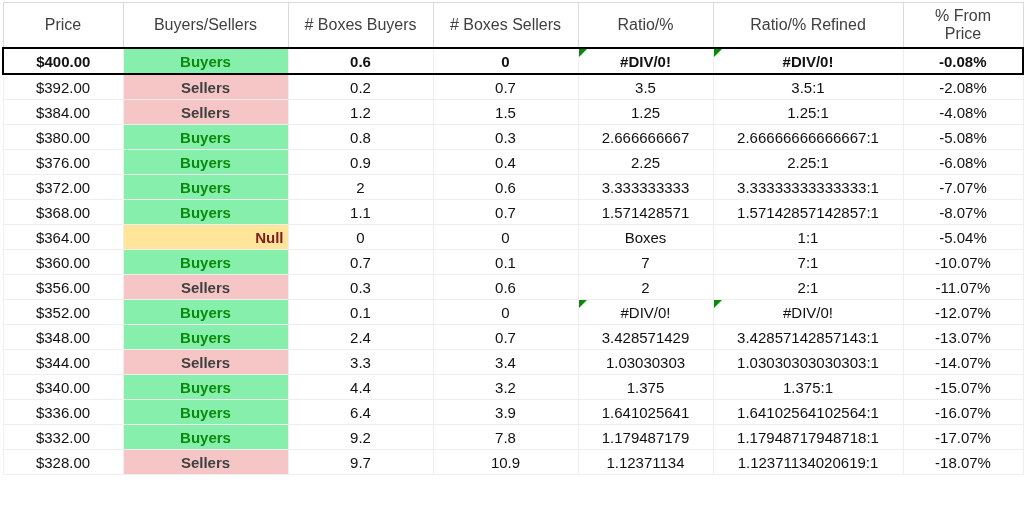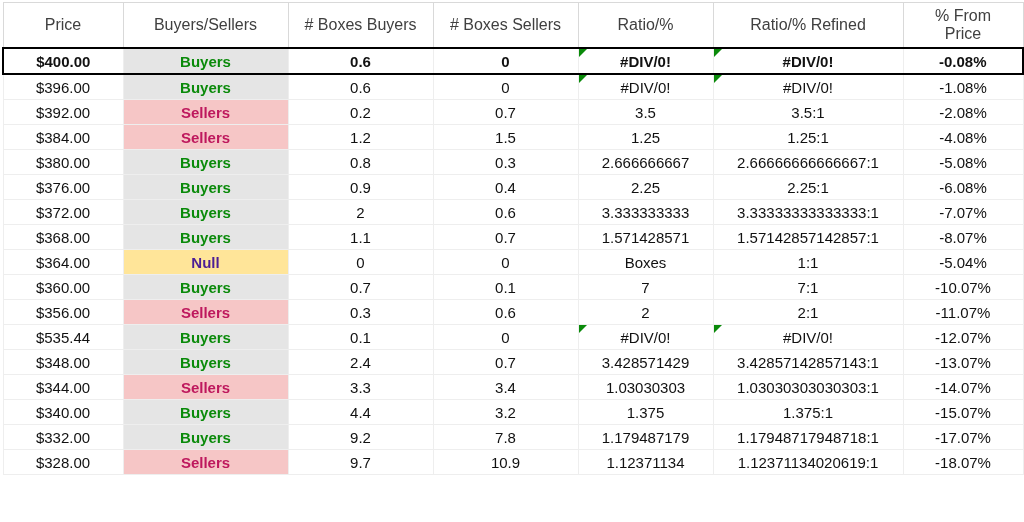--- a/index.html
+++ b/index.html
@@ -35,23 +35,23 @@
     color: #111;
   }
   tr.highlight td {
     border-top: 2px solid #8b5cf6;
     border-bottom: 2px solid #000;
     font-weight: bold;
   }
   tr.highlight td:first-child { border-left: 2px solid #000; }
   tr.highlight td:last-child { border-right: 2px solid #000; }
 
-  td.buyers { background: #e5e5e5; color: #0a8a0a; font-weight: bold; }
-  td.sellers { background: #f6c6c6; color: #be185d; font-weight: bold; }
-  td.null { background: #ffe599; color: #4c1d95; font-weight: bold; }
+  td.buyers { background: #86efac; color: #0a8a0a; font-weight: bold; }
+  td.sellers { background: #f6c6c6; color: #404040; font-weight: bold; }
+  td.null { background: #ffe599; color: #7f1d1d; font-weight: bold; text-align: right; }
 
   .flag::before {
     content: "";
     position: absolute;
     top: 0; left: 0;
     border-top: 8px solid #0a8a0a;
     border-right: 8px solid transparent;
   }
 
   col.c1 { width: 120px; }
@@ -90,29 +90,20 @@
       <tr class="highlight">
         <td>$400.00</td>
         <td class="buyers">Buyers</td>
         <td>0.6</td>
         <td>0</td>
         <td class="flag">#DIV/0!</td>
         <td class="flag">#DIV/0!</td>
         <td>-0.08%</td>
       </tr>
       <tr>
-        <td>$396.00</td>
-        <td class="buyers">Buyers</td>
-        <td>0.6</td>
-        <td>0</td>
-        <td class="flag">#DIV/0!</td>
-        <td class="flag">#DIV/0!</td>
-        <td>-1.08%</td>
-      </tr>
-      <tr>
         <td>$392.00</td>
         <td class="sellers">Sellers</td>
         <td>0.2</td>
         <td>0.7</td>
         <td>3.5</td>
         <td>3.5:1</td>
         <td>-2.08%</td>
       </tr>
       <tr>
         <td>$384.00</td>
@@ -180,21 +171,21 @@
       <tr>
         <td>$356.00</td>
         <td class="sellers">Sellers</td>
         <td>0.3</td>
         <td>0.6</td>
         <td>2</td>
         <td>2:1</td>
         <td>-11.07%</td>
       </tr>
       <tr>
-        <td>$535.44</td>
+        <td>$352.00</td>
         <td class="buyers">Buyers</td>
         <td>0.1</td>
         <td>0</td>
         <td class="flag">#DIV/0!</td>
         <td class="flag">#DIV/0!</td>
         <td>-12.07%</td>
       </tr>
       <tr>
         <td>$348.00</td>
         <td class="buyers">Buyers</td>
@@ -216,20 +207,29 @@
       <tr>
         <td>$340.00</td>
         <td class="buyers">Buyers</td>
         <td>4.4</td>
         <td>3.2</td>
         <td>1.375</td>
         <td>1.375:1</td>
         <td>-15.07%</td>
       </tr>
       <tr>
+        <td>$336.00</td>
+        <td class="buyers">Buyers</td>
+        <td>6.4</td>
+        <td>3.9</td>
+        <td>1.641025641</td>
+        <td>1.64102564102564:1</td>
+        <td>-16.07%</td>
+      </tr>
+      <tr>
         <td>$332.00</td>
         <td class="buyers">Buyers</td>
         <td>9.2</td>
         <td>7.8</td>
         <td>1.179487179</td>
         <td>1.17948717948718:1</td>
         <td>-17.07%</td>
       </tr>
       <tr>
         <td>$328.00</td>

